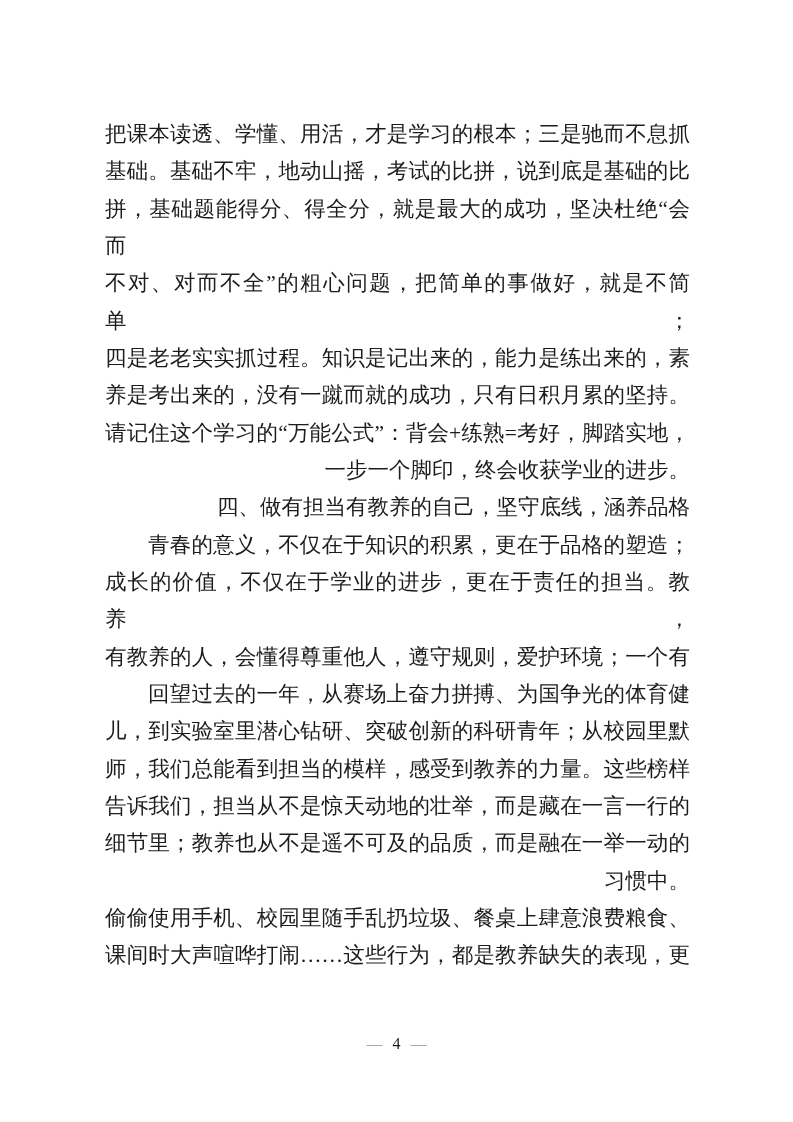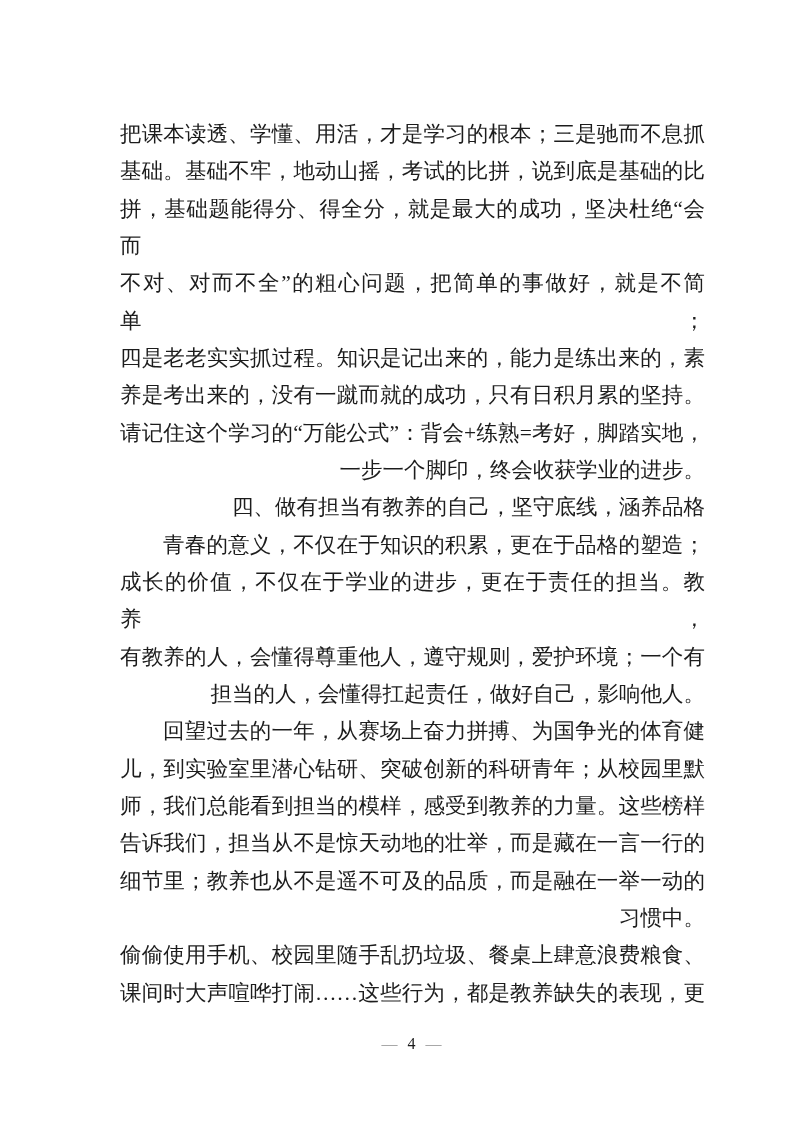--- a/index.html
+++ b/index.html
@@ -12,21 +12,20 @@
     height: 1122px;
     position: relative;
     font-family: "Liberation Serif", "DejaVu Serif", serif;
     color: #1c1c1c;
     overflow: hidden;
   }
   .page {
     position: absolute;
     inset: 0;
     background: #ffffff;
-    margin-left: 15px;
   }
   .content {
     position: absolute;
     left: 105px;
     top: 116px;
     width: 585px;
     font-size: 21.5px;
     line-height: 37.33px;
   }
   .line {
@@ -73,21 +72,20 @@
     <div class="line j">拼，基础题能得分、得全分，就是最大的成功，坚决杜绝“会而</div>
     <div class="line j">不对、对而不全”的粗心问题，把简单的事做好，就是不简单；</div>
     <div class="line j">四是老老实实抓过程。知识是记出来的，能力是练出来的，素</div>
     <div class="line j">养是考出来的，没有一蹴而就的成功，只有日积月累的坚持。</div>
     <div class="line j">请记住这个学习的“万能公式”：背会+练熟=考好，脚踏实地，</div>
     <div class="line">一步一个脚印，终会收获学业的进步。</div>
     <div class="line heading ind">四、做有担当有教养的自己，坚守底线，涵养品格</div>
     <div class="line j ind">青春的意义，不仅在于知识的积累，更在于品格的塑造；</div>
     <div class="line j">成长的价值，不仅在于学业的进步，更在于责任的担当。教养，</div>
     <div class="line j">有教养的人，会懂得尊重他人，遵守规则，爱护环境；一个有</div>
-    <div class="line">担当的人，会懂得扛起责任，做好自己，影响他人。</div>
     <div class="line j ind">回望过去的一年，从赛场上奋力拼搏、为国争光的体育健</div>
     <div class="line j">儿，到实验室里潜心钻研、突破创新的科研青年；从校园里默</div>
     <div class="line j">师，我们总能看到担当的模样，感受到教养的力量。这些榜样</div>
     <div class="line j">告诉我们，担当从不是惊天动地的壮举，而是藏在一言一行的</div>
     <div class="line j">细节里；教养也从不是遥不可及的品质，而是融在一举一动的</div>
     <div class="line">习惯中。</div>
     <div class="line j">偷偷使用手机、校园里随手乱扔垃圾、餐桌上肆意浪费粮食、</div>
     <div class="line j">课间时大声喧哗打闹……这些行为，都是教养缺失的表现，更</div>
   </div>
 

